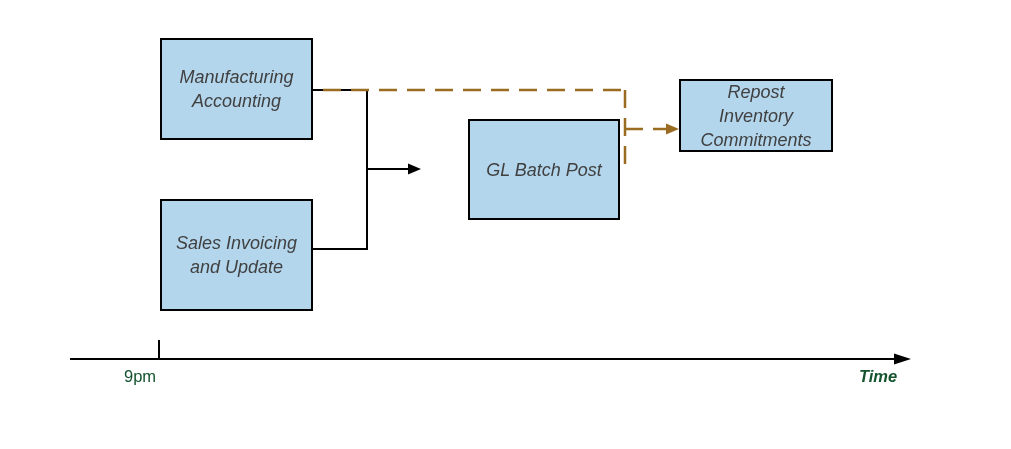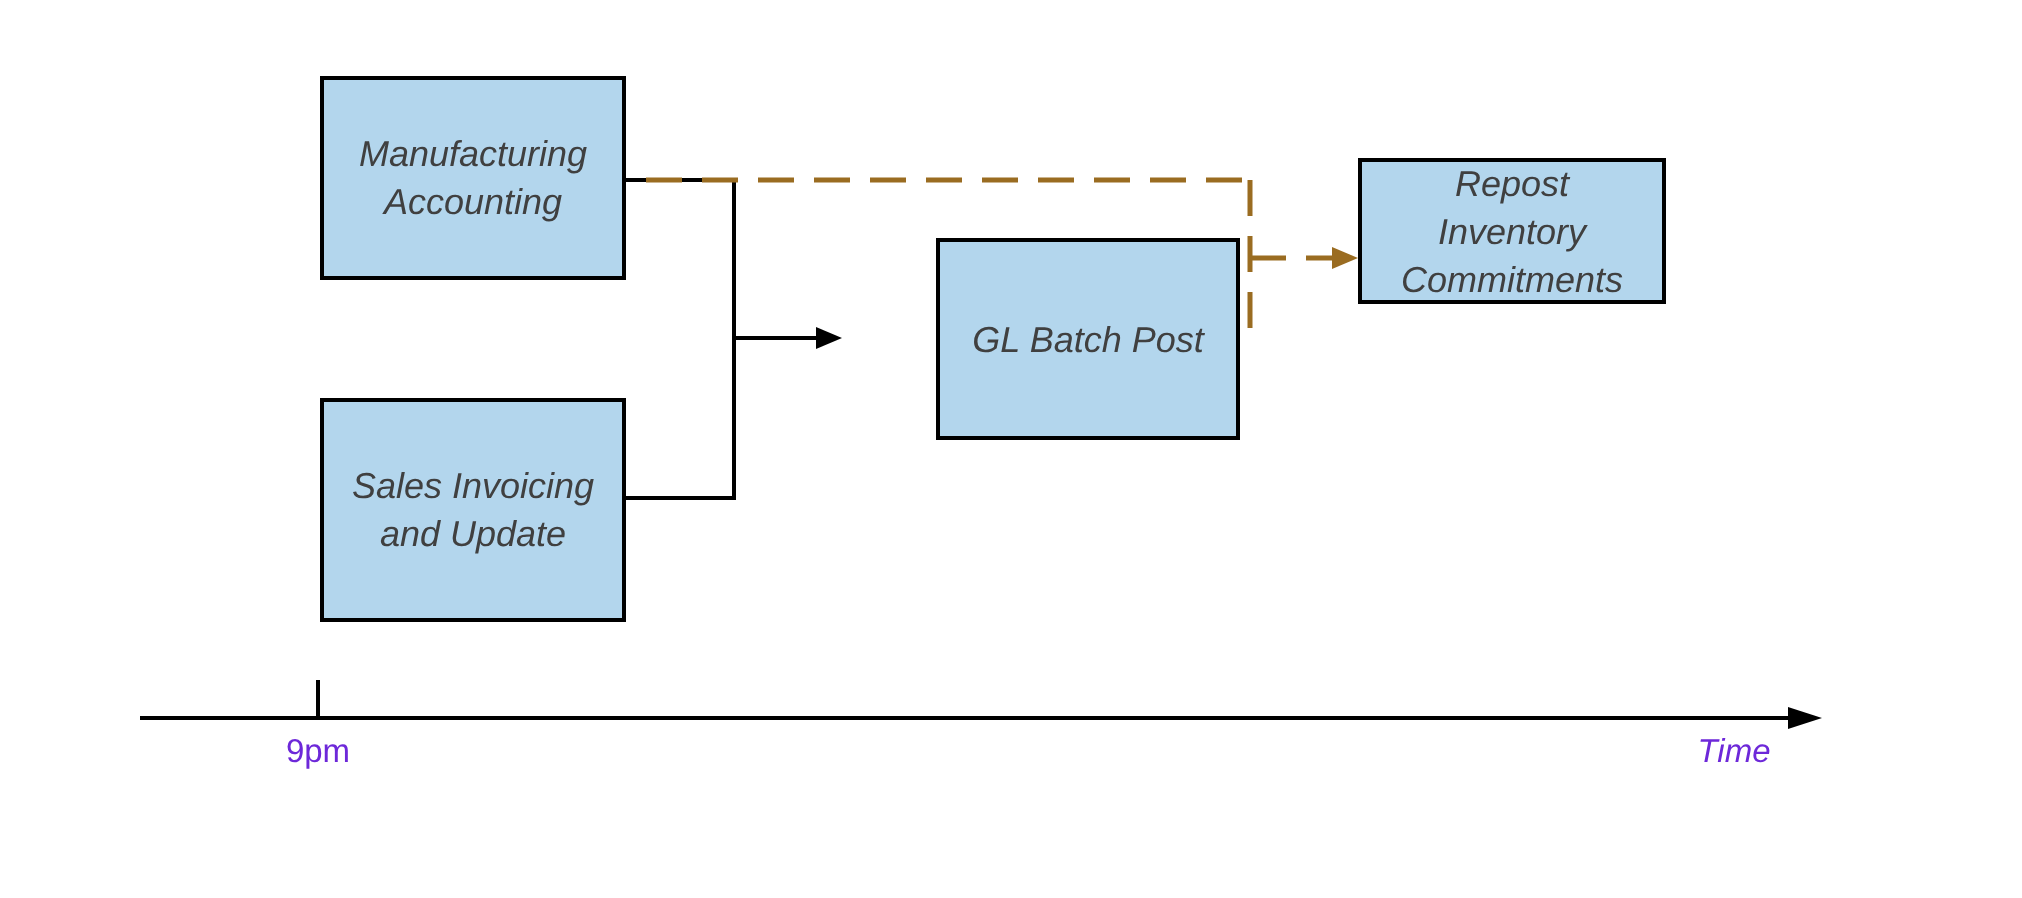--- a/index.html
+++ b/index.html
@@ -50,26 +50,25 @@
     white-space: pre-line;
     font-size: 18px;
     line-height: 24px;
     color: #404040;
     font-style: italic;
   }
   .axis-label {
     position: absolute;
     font-size: 16.5px;
     line-height: 20px;
-    color: #6d28d9;
-    text-align: center;
+    color: #14532d;
     width: 70px;
   }
   .tick-label { left: 124px; top: 366px; }
-  .time-label { left: 832px; top: 366px; font-style: italic; }
+  .time-label { left: 859px; top: 366px; font-style: italic; font-weight: bold; }
 </style>
 </head>
 <body>
 
 <div class="canvas">
 
   <svg class="connector-layer" width="1011" height="449" viewBox="0 0 1011 449" xmlns="http://www.w3.org/2000/svg">
 
     <polyline class="solid-line" points="313,90 367,90 367,249 313,249"></polyline>
 

